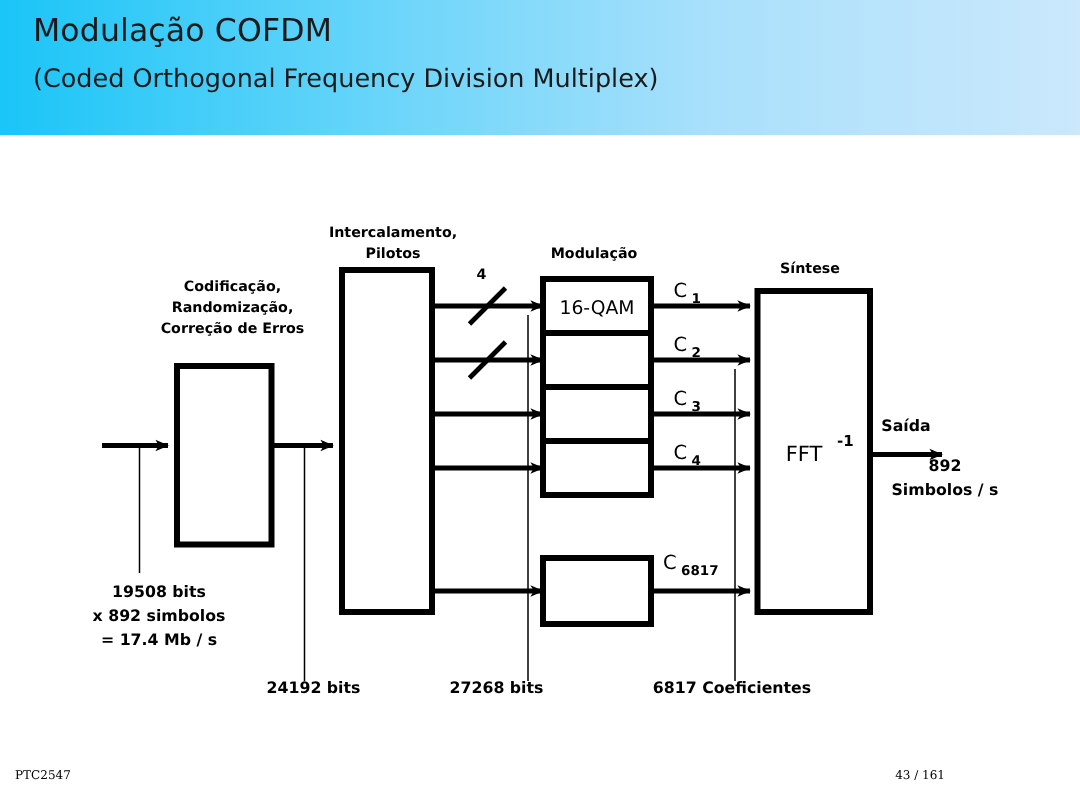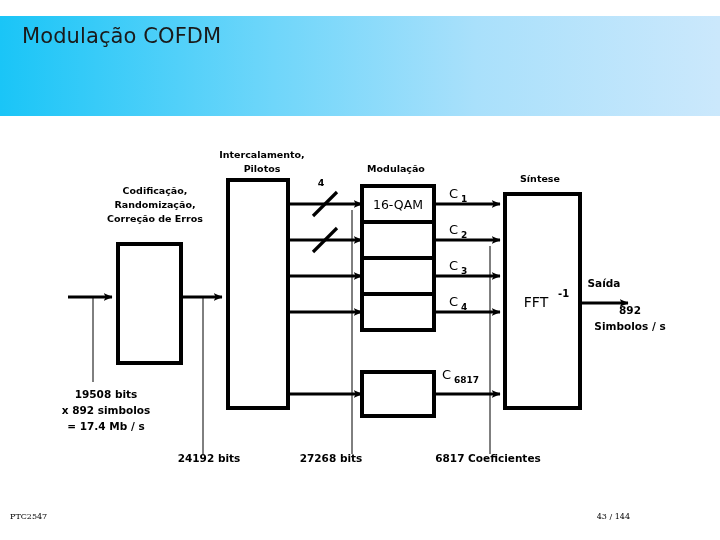--- a/index.html
+++ b/index.html
@@ -11,23 +11,23 @@
     width: 720px;
     height: 540px;
     position: relative;
     overflow: hidden;
     font-family: "DejaVu Sans", sans-serif;
   }
 
   
   #slide-header {
     position: absolute;
-    left: 0; top: 16px;
+    left: 0; top: 0;
     width: 720px;
-    height: 100px;
+    height: 90px;
     background: linear-gradient(to right, #1ac5f7 0%, #6fd6fa 38%, #a9e0fb 66%, #cbe8fc 100%);
     text-align: right;
   }
   #slide-title {
     position: absolute;
     left: 22px;
     top: 8px;
     font-size: 21px;
     color: #1a1a1a;
     letter-spacing: 0.1px;
@@ -98,20 +98,21 @@
     font-family: "DejaVu Serif", serif;
     font-size: 8px;
     color: #000000;
   }
 </style>
 </head>
 <body>
 
 <div id="slide-header">
   <div id="slide-title">Modulação COFDM</div>
+  <div id="slide-subtitle">(Coded Orthogonal Frequency Division Multiplex)</div>
 </div>
 
 <div id="diagram-area">
 <svg id="diagram-svg" width="720" height="410" viewBox="0 0 720 410" xmlns="http://www.w3.org/2000/svg">
 
   <defs>
     <marker id="ah" markerWidth="9" markerHeight="9" refX="8.4" refY="4.5" orient="auto" markerUnits="userSpaceOnUse">
       <path d="M0,0.6 L9,4.5 L0,8.4 L2.3,4.5 Z" class="arrow-head"></path>
     </marker>
   </defs>
@@ -194,14 +195,14 @@
 
   <text class="lbl lbl-stat mid" x="209" y="380">24192 bits</text>
   <text class="lbl lbl-stat mid" x="331" y="380">27268 bits</text>
   <text class="lbl lbl-stat mid" x="488" y="380">6817 Coeficientes</text>
 
 </svg>
 </div>
 
 <div id="slide-footer">
   <div id="footer-course">PTC2547</div>
-  <div id="footer-page">43 / 144</div>
+  <div id="footer-page">43 / 161</div>
 </div>
 
 </body></html>

